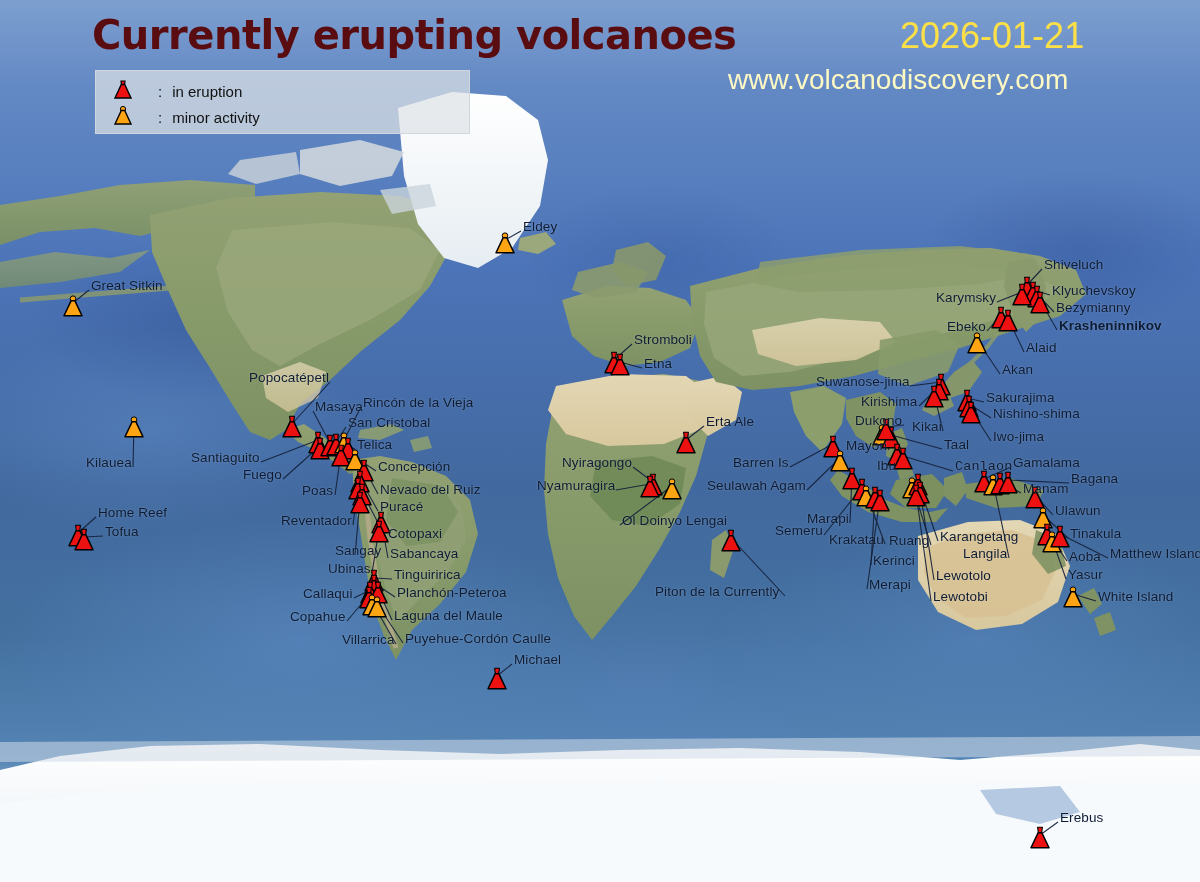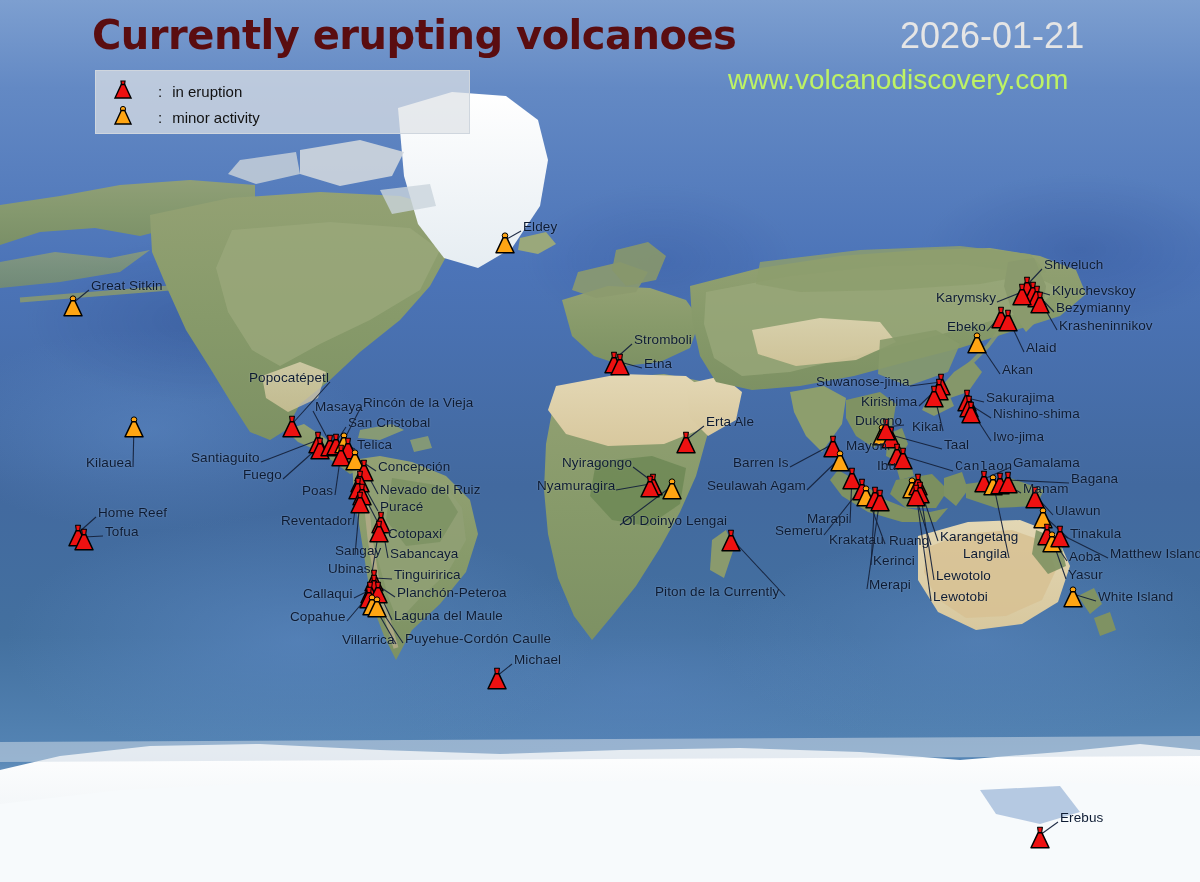--- a/index.html
+++ b/index.html
@@ -42,27 +42,27 @@
     position:absolute;left:92px;top:12px;
     font-size:40px;font-weight:bold;
     color:#5a0d10;
     letter-spacing:-0.5px;
     white-space:nowrap;
     font-family:"DejaVu Sans","Liberation Sans",sans-serif;
   }
   .date{
     position:absolute;left:900px;top:15px;
     font-size:36px;font-weight:normal;
-    color:#e5e5e5;
+    color:#fde047;
     white-space:nowrap;
     font-family:"Liberation Sans",sans-serif;
   }
   .website{
     position:absolute;left:728px;top:64px;
-    font-size:28px;color:#bef264;
+    font-size:28px;color:#fef9c3;
     white-space:nowrap;
     font-family:"Liberation Sans",sans-serif;
   }
 
   
   .legend{
     position:absolute;left:95px;top:70px;
     width:375px;height:64px;
     background:rgba(222,226,230,.72);
     border:1px solid #cfd6de;
@@ -875,21 +875,21 @@
       <div class="vlabel" style="left: 1098px; top: 589px;">White Island</div>
       <div class="vlabel" style="left: 816px; top: 374px;">Suwanose-jima</div>
       <div class="vlabel" style="left: 861px; top: 394px;">Kirishima</div>
       <div class="vlabel" style="left: 912px; top: 419px;">Kikai</div>
       <div class="vlabel" style="left: 986px; top: 390px;">Sakurajima</div>
       <div class="vlabel" style="left: 993px; top: 406px;">Nishino-shima</div>
       <div class="vlabel" style="left: 993px; top: 429px;">Iwo-jima</div>
       <div class="vlabel" style="left: 1044px; top: 257px;">Shiveluch</div>
       <div class="vlabel" style="left: 1052px; top: 283px;">Klyuchevskoy</div>
       <div class="vlabel" style="left: 1056px; top: 300px;">Bezymianny</div>
-      <div class="vlabel" style="left: 1059px; top: 318px;">Krasheninnikov</div>
+      <div class="vlabel" style="left: 1059px; top: 318px; font-weight: bold;">Krasheninnikov</div>
       <div class="vlabel" style="left: 936px; top: 290px;">Karymsky</div>
       <div class="vlabel" style="left: 947px; top: 319px;">Ebeko</div>
       <div class="vlabel" style="left: 1026px; top: 340px;">Alaid</div>
       <div class="vlabel" style="left: 1002px; top: 362px;">Akan</div>
       <div class="vlabel" style="left: 1060px; top: 810px;">Erebus</div>
     </div>
 
 
 </div>
 

